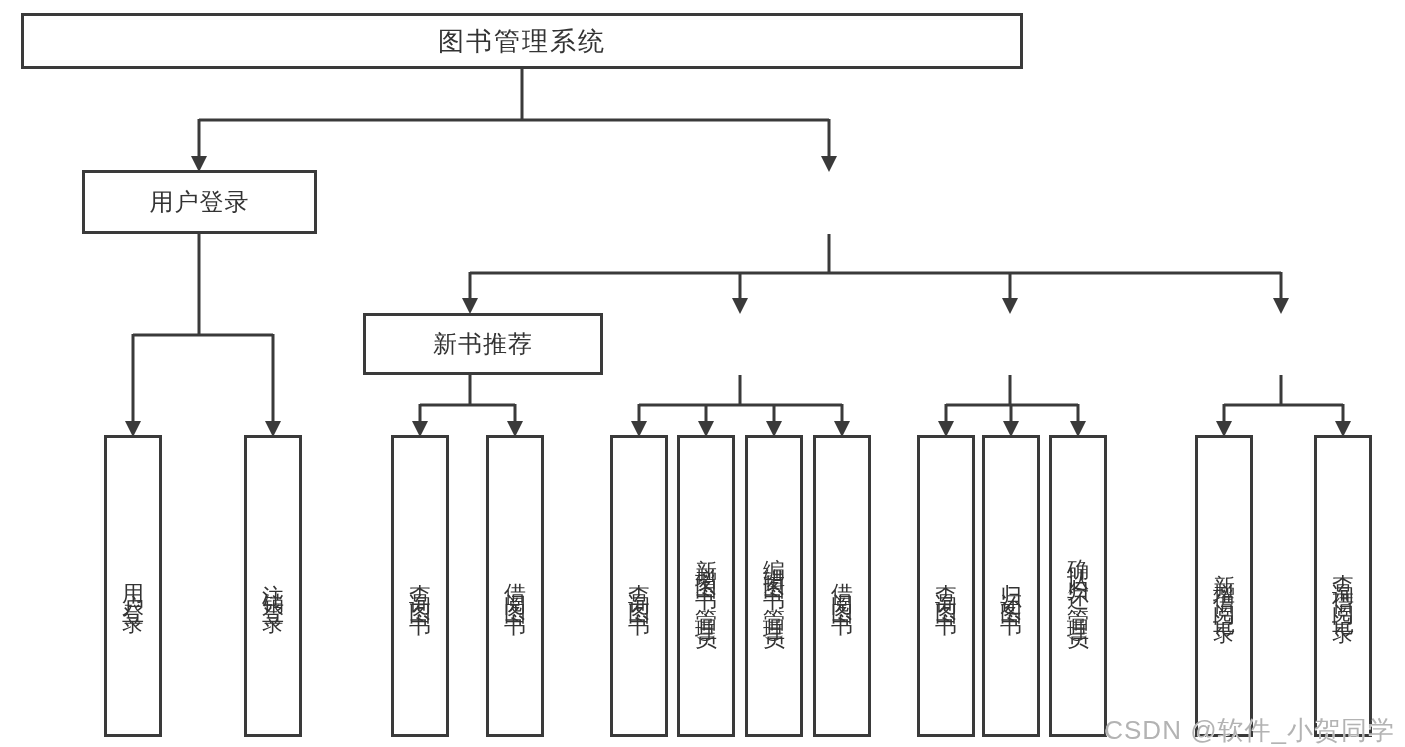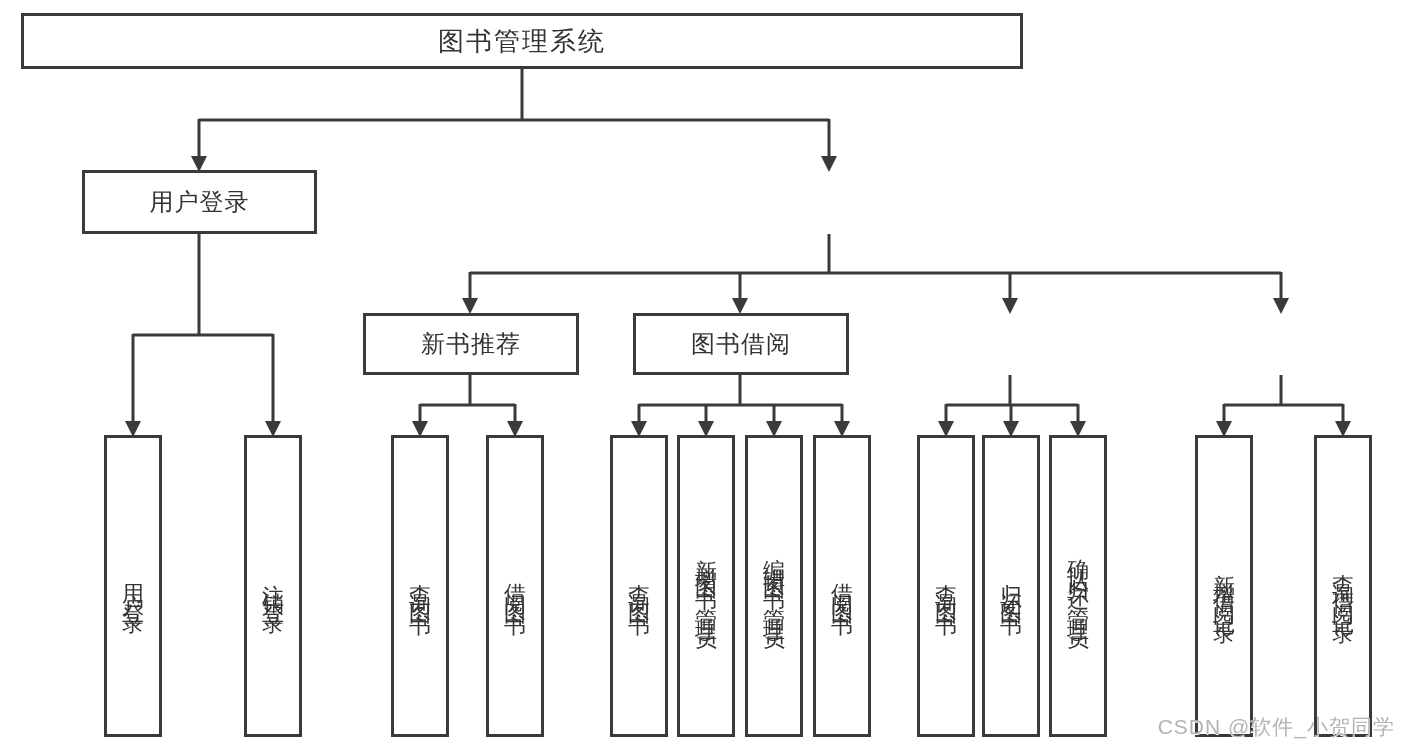--- a/index.html
+++ b/index.html
@@ -20,35 +20,35 @@
     background: #ffffff;
     border: 3px solid #3a3a3a;
     color: #333333;
     display: flex;
     align-items: center;
     justify-content: center;
     white-space: nowrap;
   }
   .root-box { left: 21px; top: 13px; width: 1002px; height: 56px; font-size: 26px; letter-spacing: 2px; }
   .l2 { top: 170px; width: 235px; height: 64px; font-size: 24px; letter-spacing: 1px; }
-  .l3 { top: 313px; width: 216px; height: 62px; font-size: 24px; letter-spacing: 1px; }
+  .l3 { top: 313px; width: 240px; height: 62px; font-size: 24px; letter-spacing: 1px; }
   .leaf {
     top: 435px;
     width: 58px;
     height: 302px;
     font-size: 22px;
     letter-spacing: 10px;
     writing-mode: vertical-rl;
     text-orientation: mixed;
   }
   .watermark {
     position: absolute;
     top: 713px;
     right: 10px;
-    font-size: 21px;
+    font-size: 26px;
     letter-spacing: 1px;
     color: #b3b3b3;
     text-shadow: 0 1px 0 #ffffff;
     z-index: 5;
   }
 </style>
 </head>
 <body>
 
 <div class="stage">
@@ -111,21 +111,20 @@
       <polygon class="arrowhead" points="1216,421 1232,421 1224,437"></polygon>
       <polygon class="arrowhead" points="1335,421 1351,421 1343,437"></polygon>
     </g>
   </svg>
 
   <div class="box root-box">图书管理系统</div>
 
   <div class="box l2" style="left:82px">用户登录</div>
 
   <div class="box l3" style="left:363px">新书推荐</div>
-  <div class="box l3" style="left:633px">图书借阅</div>
 
   <div class="box leaf" style="left:104px">用户登录</div>
   <div class="box leaf" style="left:244px">注销登录</div>
 
   <div class="box leaf" style="left:391px">查询图书</div>
   <div class="box leaf" style="left:486px">借阅图书</div>
 
   <div class="box leaf" style="left:610px">查询图书</div>
   <div class="box leaf" style="left:677px">新增图书（管理员）</div>
   <div class="box leaf" style="left:745px">编辑图书（管理员）</div>

